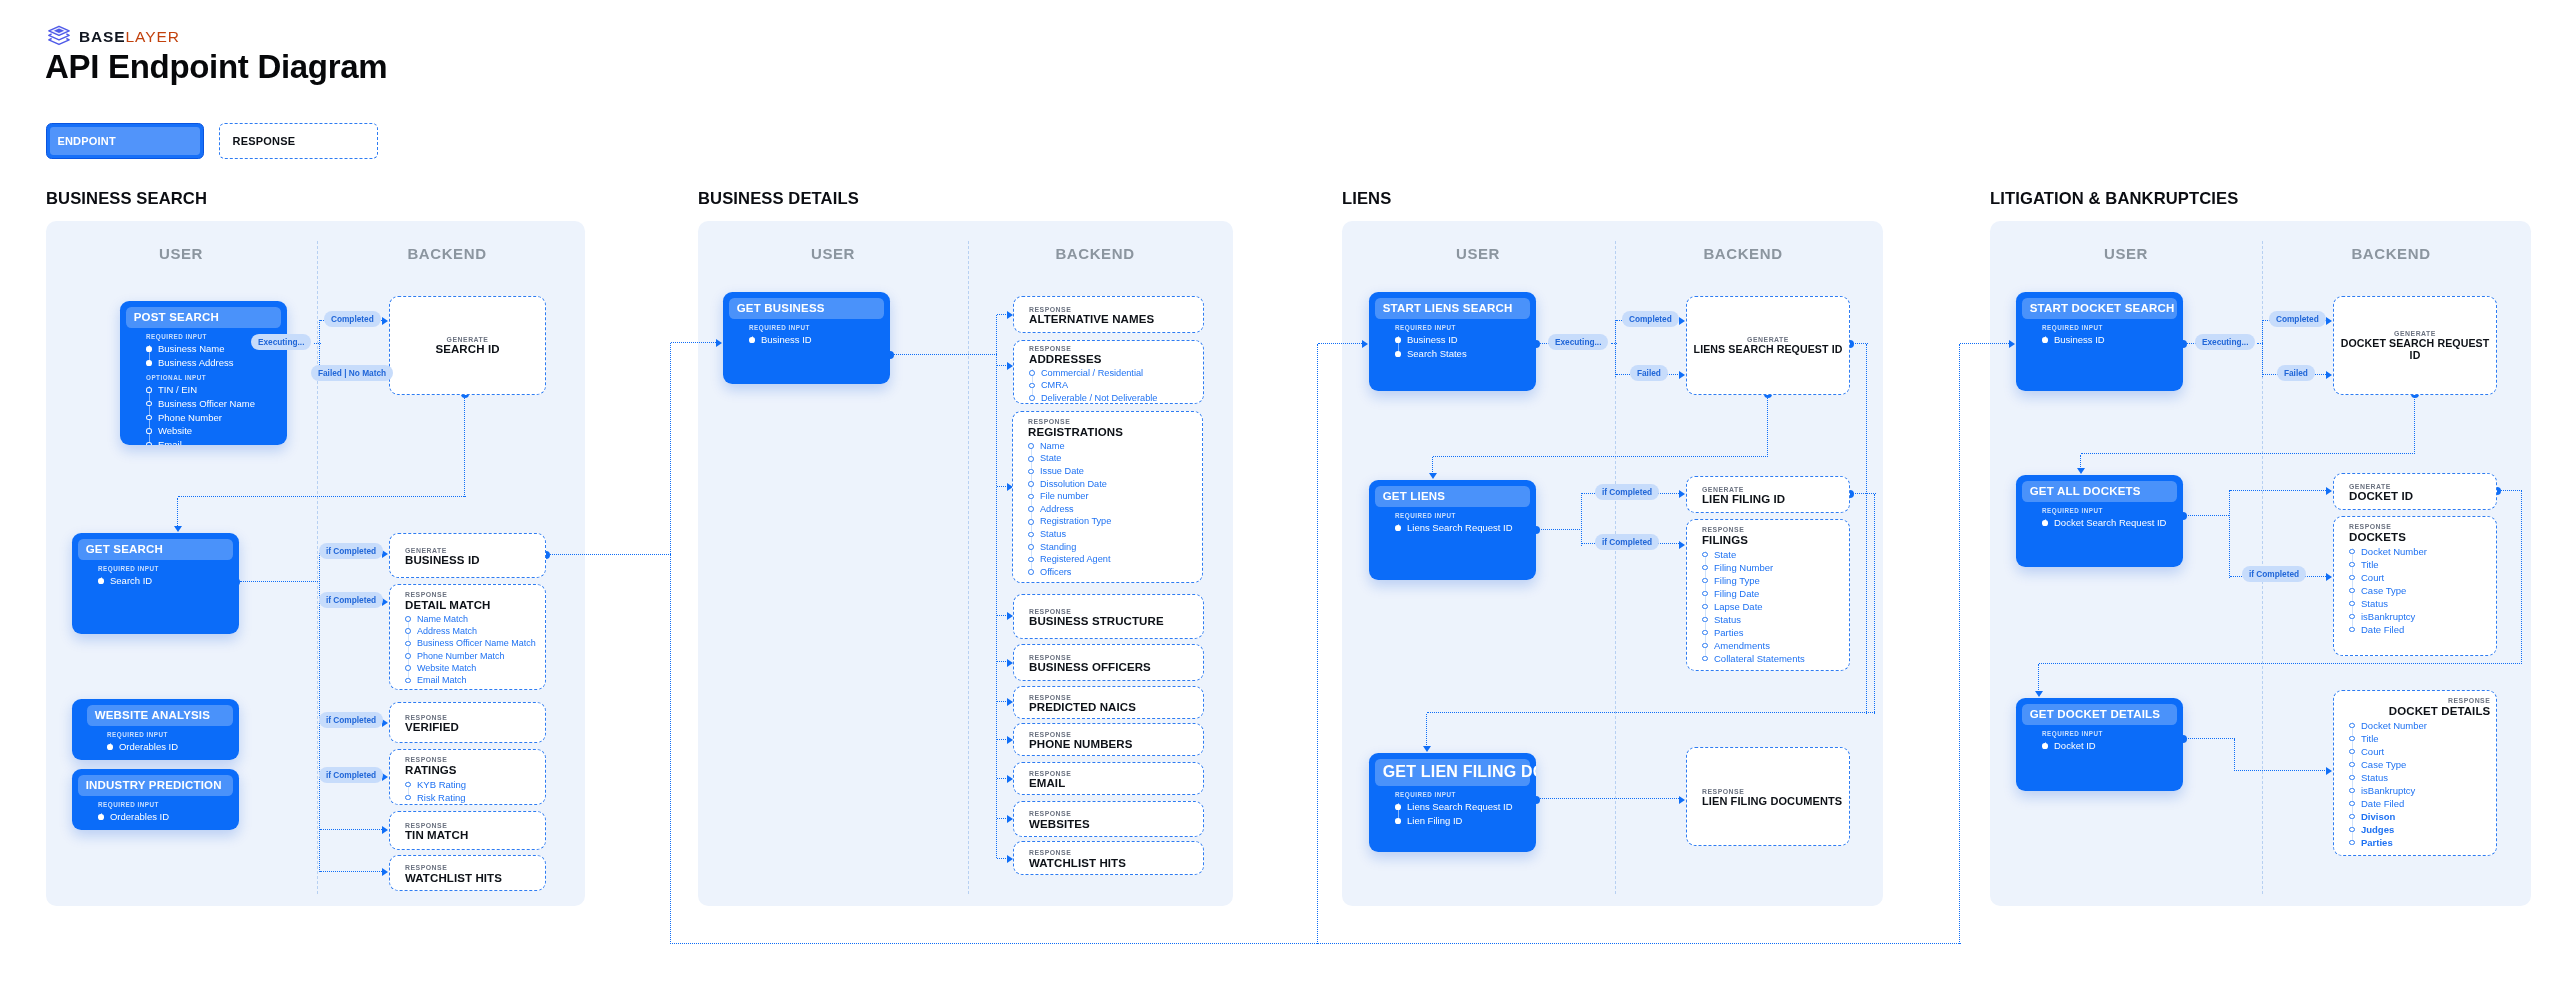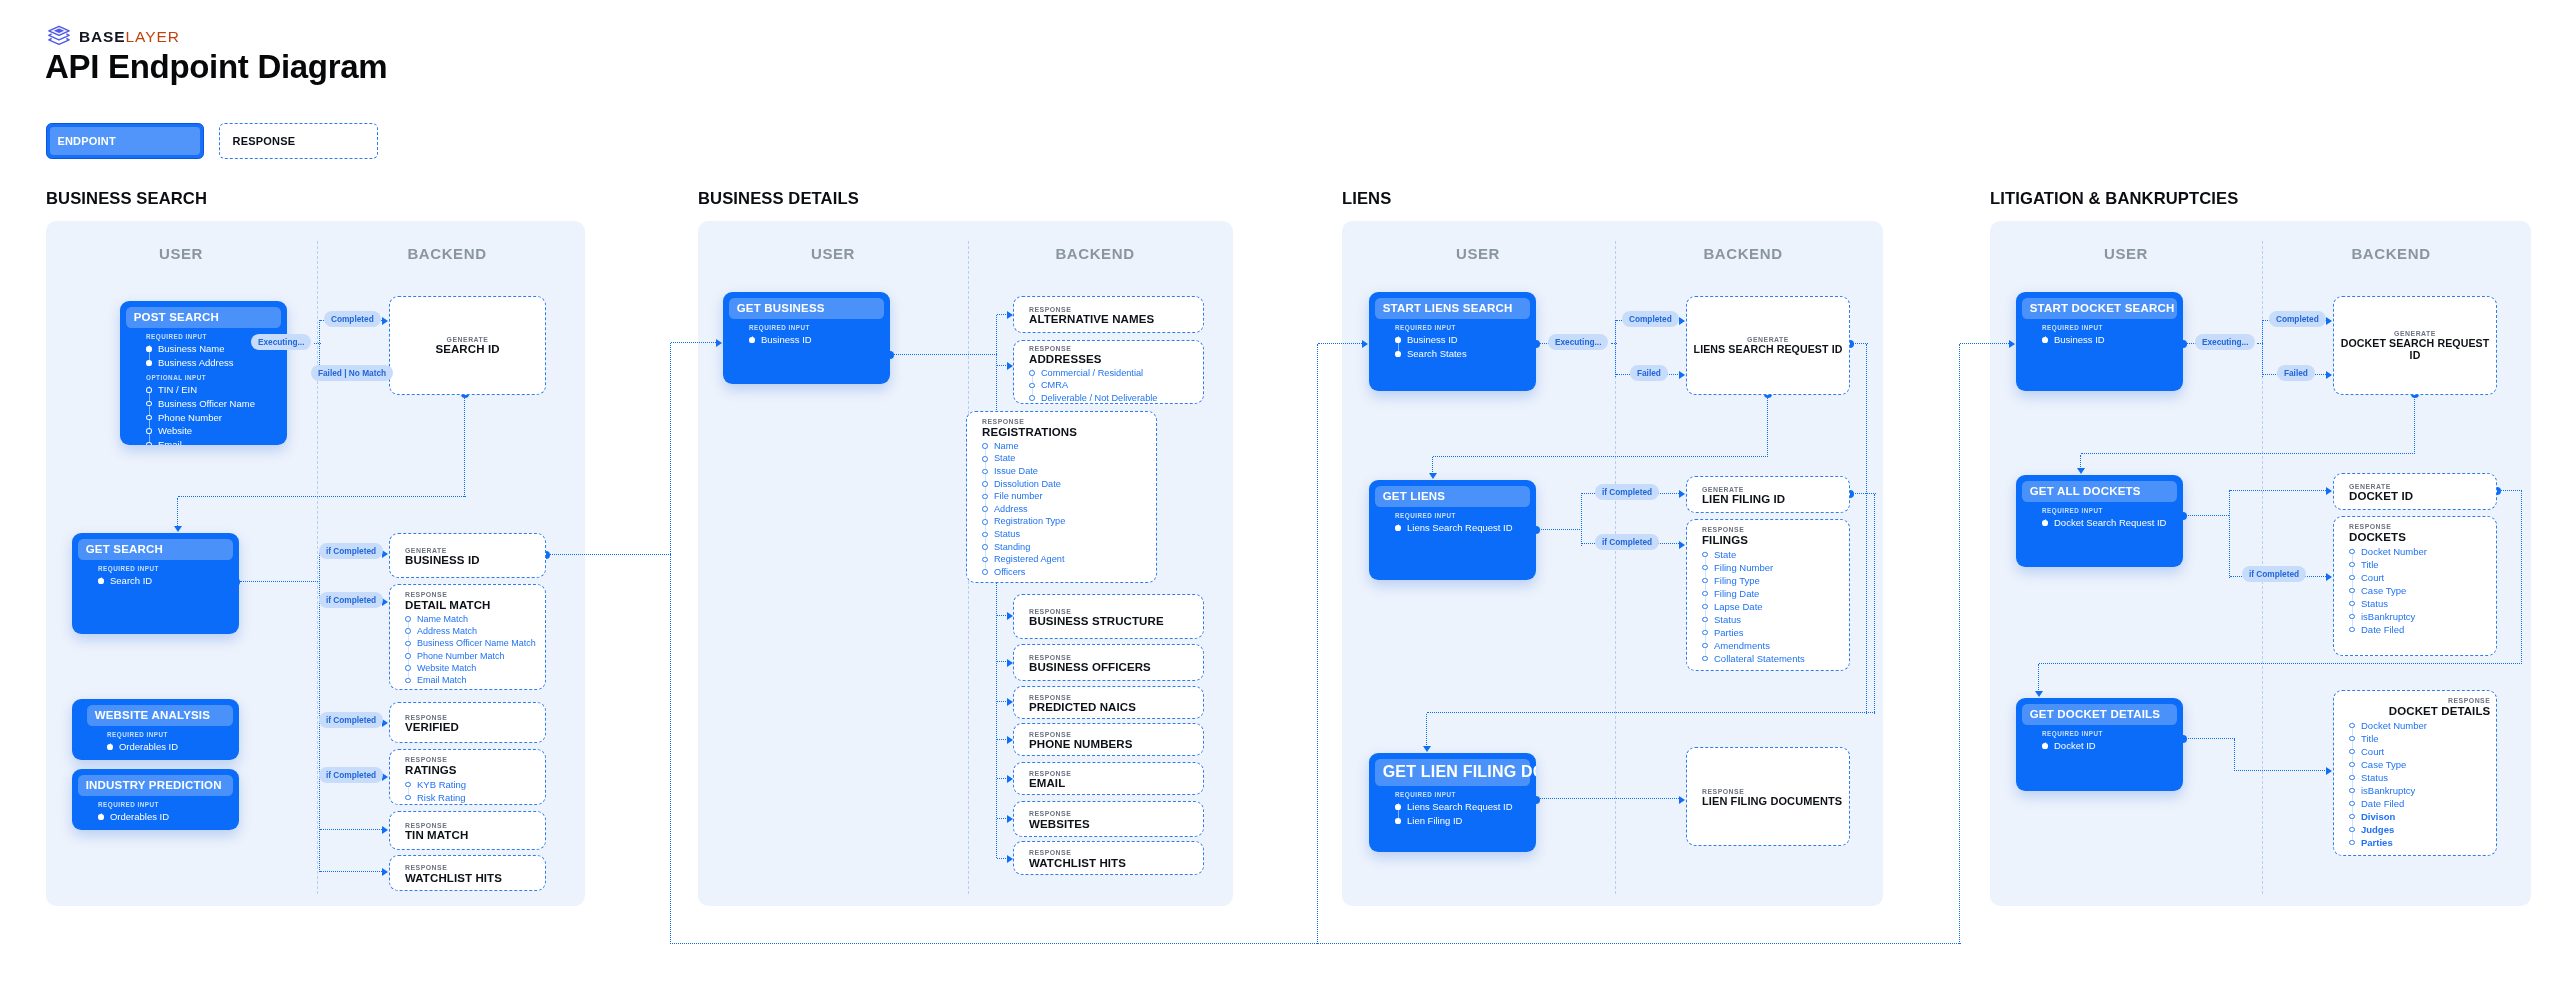--- a/index.html
+++ b/index.html
@@ -433,21 +433,21 @@
         <li>
           <span class="b hollow"></span>
           <span class="t">CMRA</span>
         </li>
         <li>
           <span class="b hollow"></span>
           <span class="t">Deliverable / Not Deliverable</span>
         </li>
       </ul>
   </div>
-  <div class="rs tight2" style="left:966px;top:411px;width:191px;height:172px;">
+  <div class="rs tight2" style="left:1012px;top:411px;width:191px;height:172px;">
     <div class="rs-kind">RESPONSE</div>
     <div class="rs-title">REGISTRATIONS</div>
     <ul class="items">
         <li>
           <span class="b hollow"></span>
           <span class="t">Name</span>
         </li>
         <li>
           <span class="b hollow"></span>
           <span class="t">State</span>

